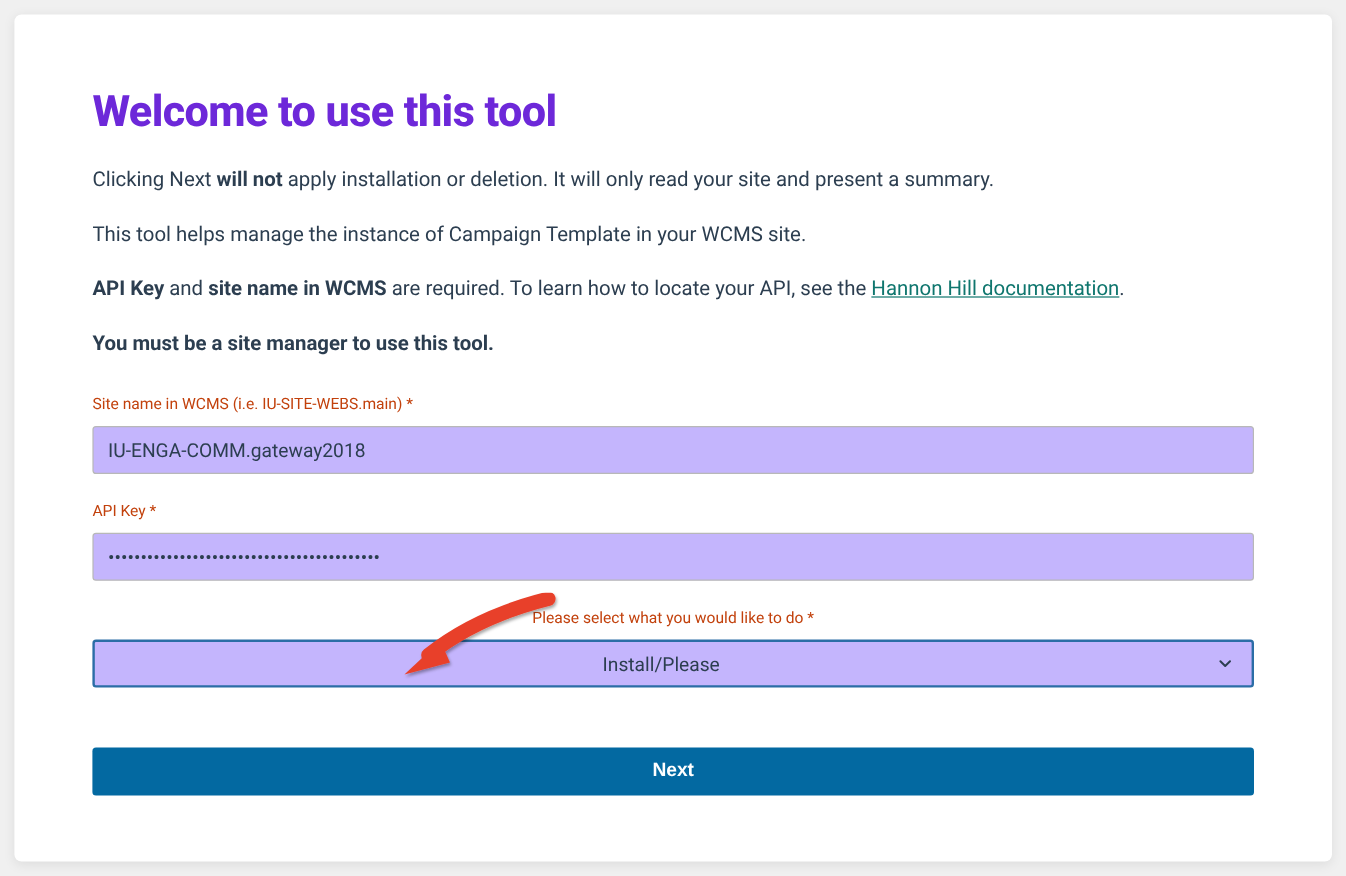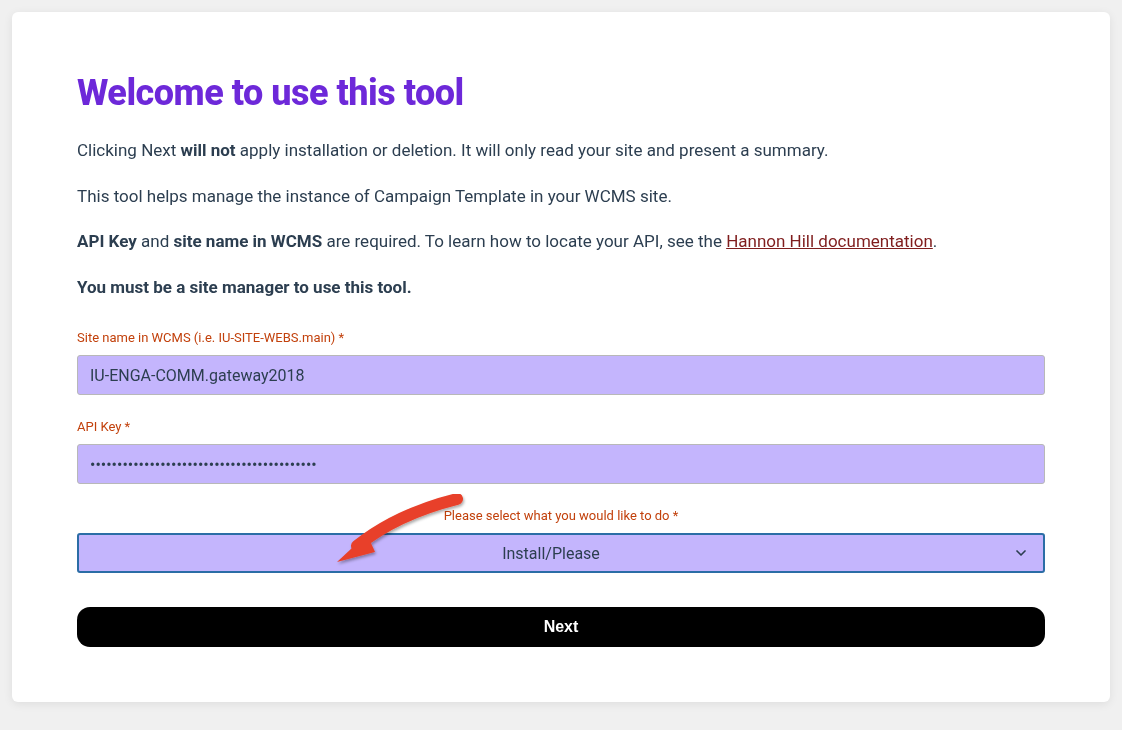--- a/index.html
+++ b/index.html
@@ -28,21 +28,21 @@
       margin-bottom: 24px;
       letter-spacing: -0.5px;
     }
     .intro p {
       font-size: 17px;
       line-height: 1.5;
       color: #2c3e50;
       margin-bottom: 20px;
     }
     .intro a {
-      color: #7f1d1d;
+      color: #0f766e;
       text-decoration: underline;
     }
     .intro strong, .intro b {
       font-weight: 700;
     }
     .form {
       margin-top: 30px;
     }
     .field {
       margin-bottom: 24px;
@@ -78,28 +78,28 @@
     .chevron {
       width: 20px;
       height: 20px;
       display: flex;
       align-items: center;
       justify-content: center;
     }
     .primary-button {
       width: 100%;
       height: 40px;
-      background: #000000;
+      background: #0369a1;
       color: #ffffff;
       border: none;
-      border-radius: 13px;
+      border-radius: 3px;
       font-size: 16px;
       font-weight: 600;
       cursor: pointer;
-      margin-top: 10px;
+      margin-top: 26px;
     }
     .arrow-annotation {
       position: absolute;
       pointer-events: none;
     }
     .form-container {
       position: relative;
     }
   </style>
 </head>

